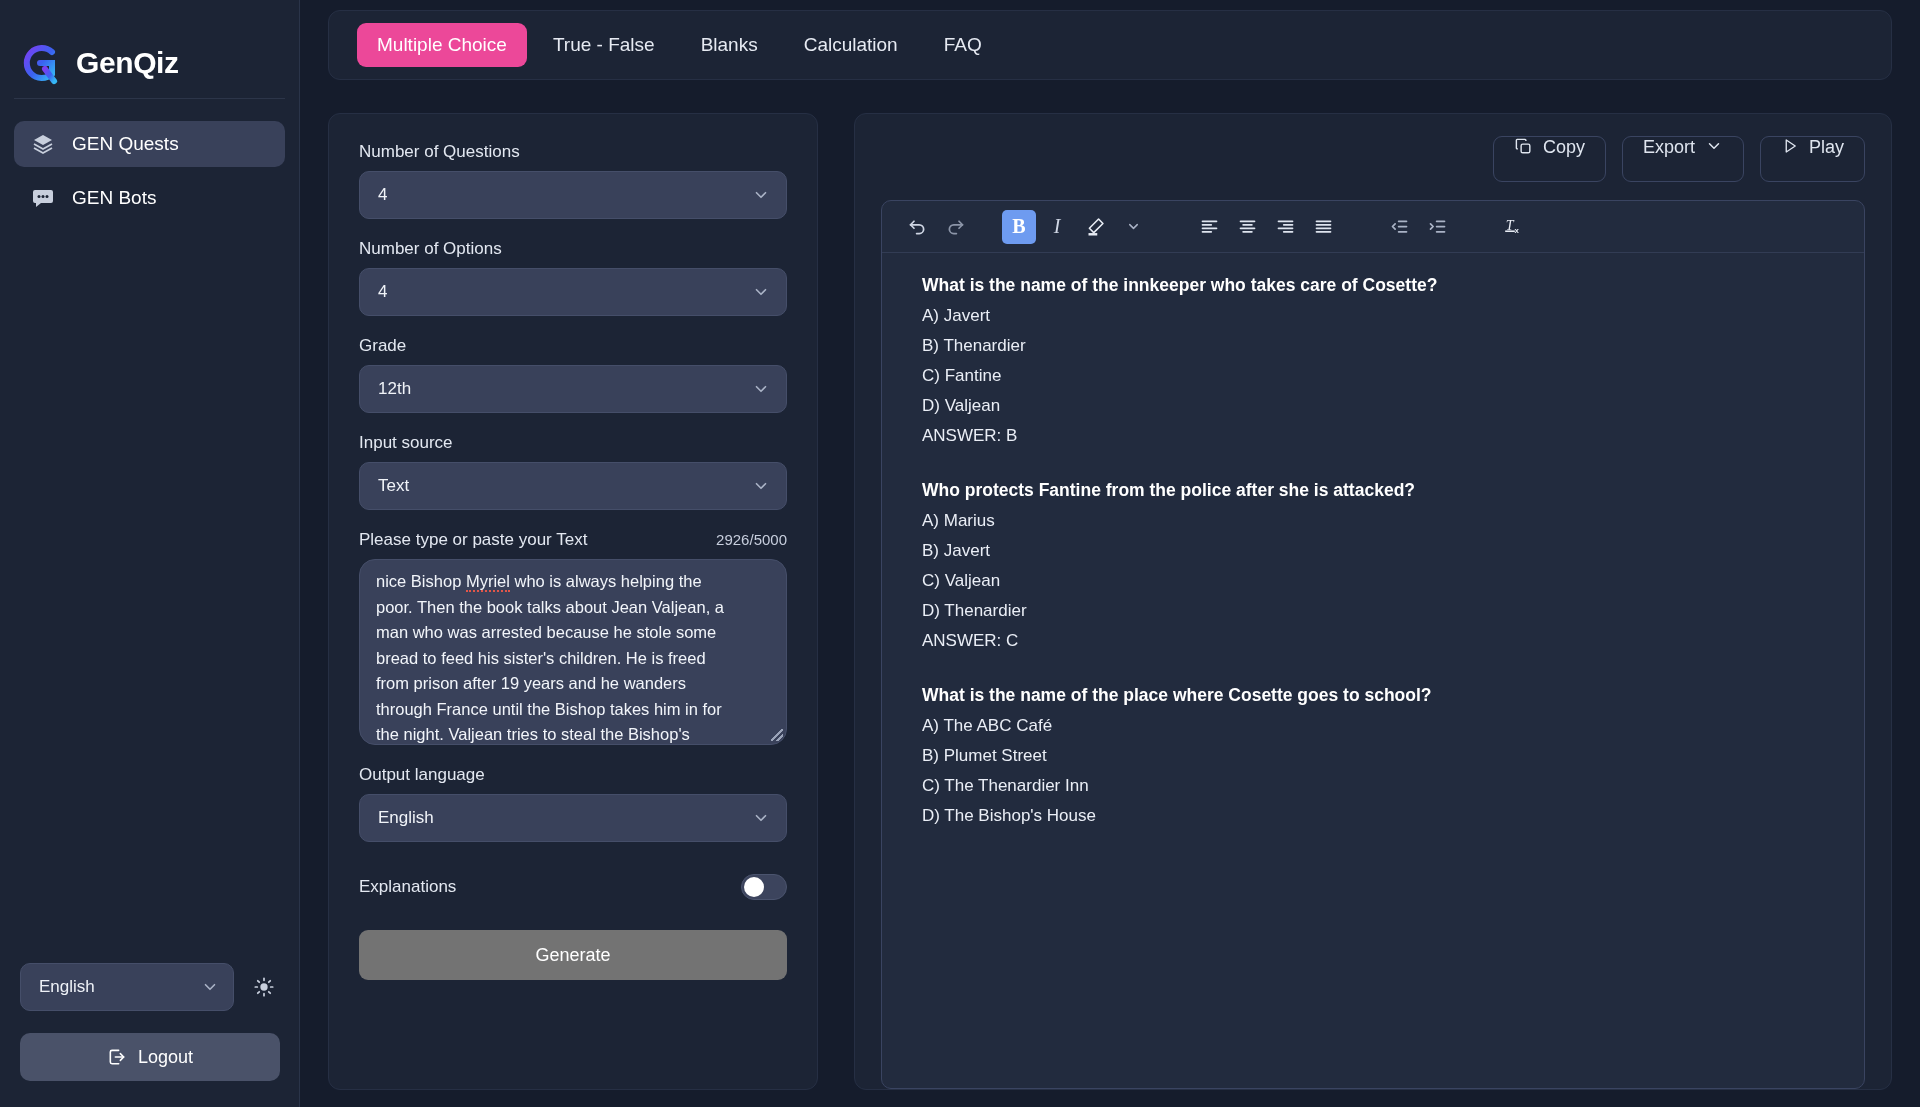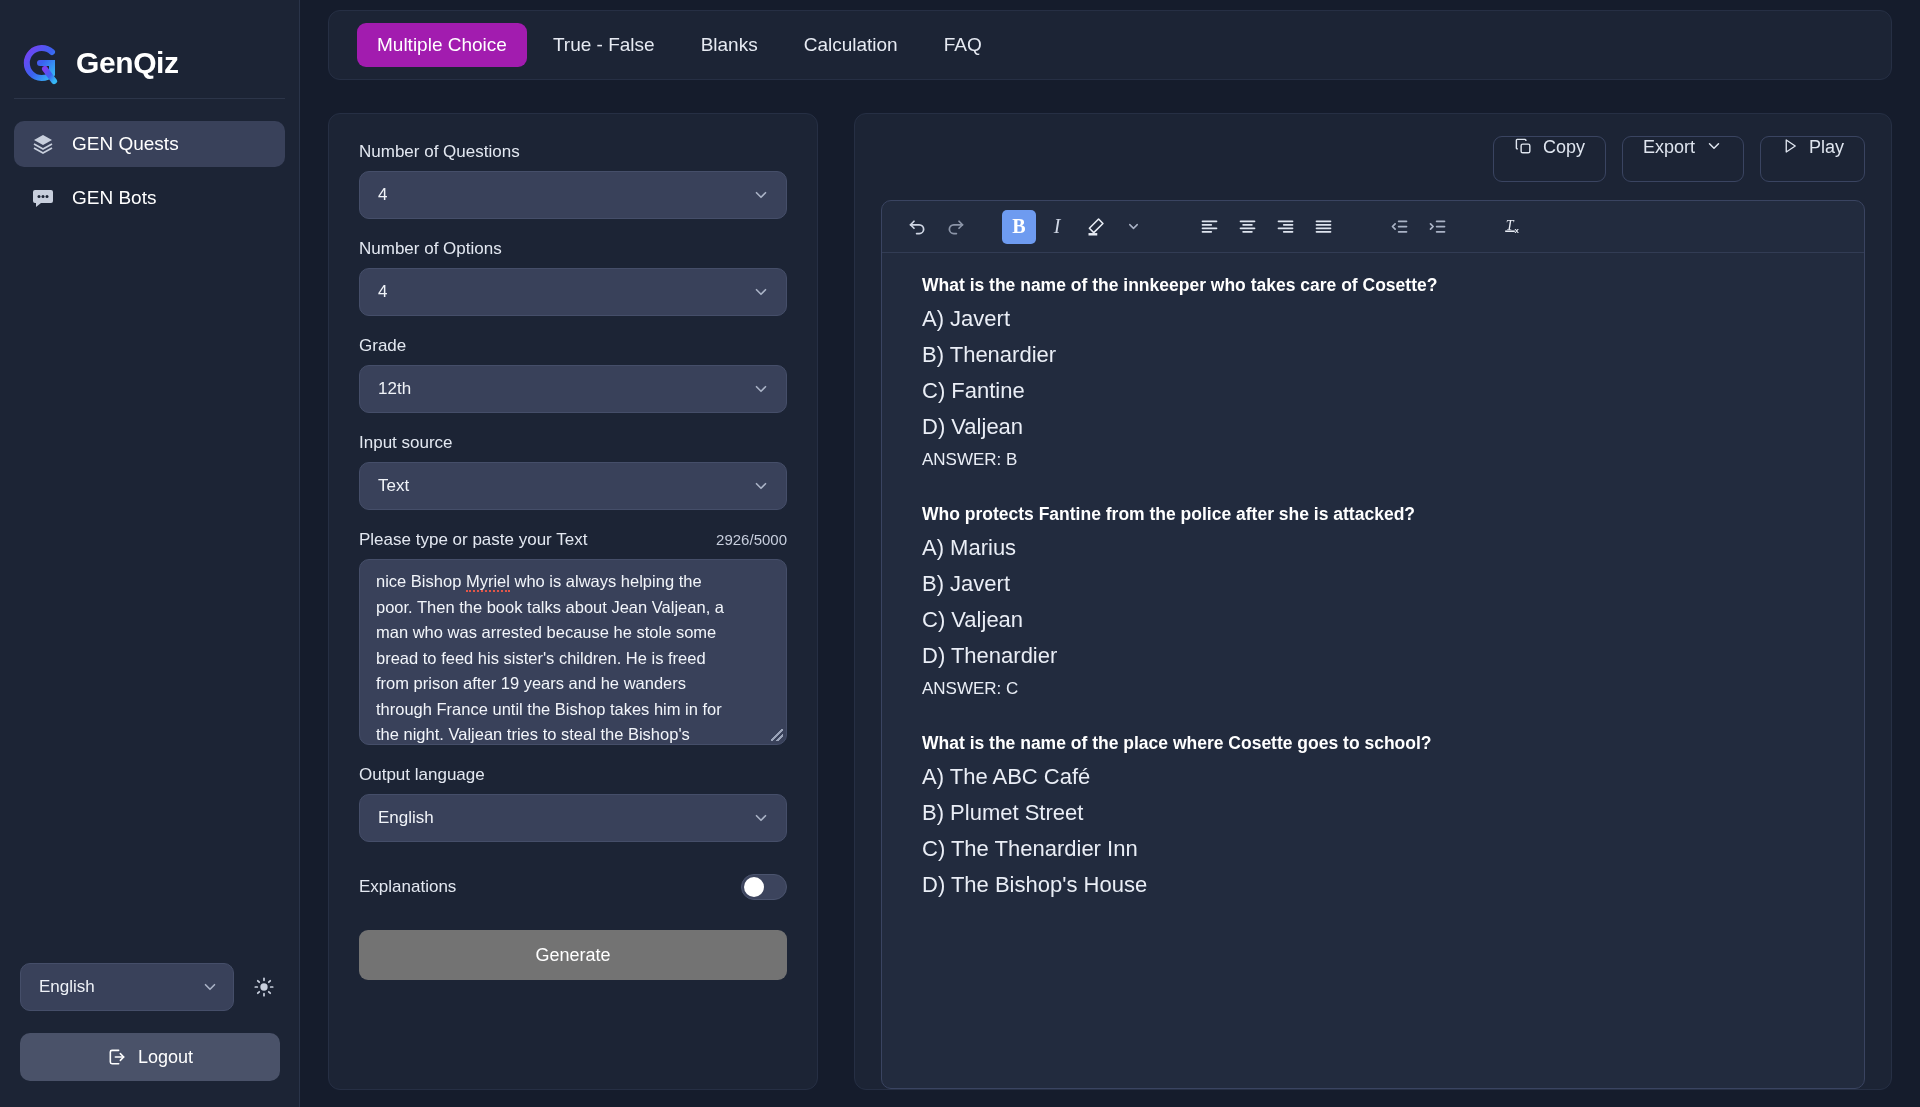--- a/index.html
+++ b/index.html
@@ -59,21 +59,21 @@
   .tabbar {
     background: #1c2435; border: 1px solid #262f44; border-radius: 12px;
     height: 70px; display: flex; align-items: center; gap: 6px; padding: 0 28px;
     flex: 0 0 70px;
   }
   .tab {
     height: 44px; padding: 0 20px; border-radius: 9px;
     display: flex; align-items: center; justify-content: center;
     font-size: 19px; color: #e6eaf2; cursor: pointer; white-space: nowrap;
   }
-  .tab.active { background: #a21caf; color: #ffffff; font-weight: 500; }
+  .tab.active { background: #ec4899; color: #ffffff; font-weight: 500; }
 
   .body-row { display: flex; gap: 36px; margin-top: 33px; flex: 1 1 auto; min-height: 0; }
 
   
   .form-panel {
     width: 490px; flex: 0 0 490px;
     background: #1c2435; border: 1px solid #262f44; border-radius: 12px;
     padding: 28px 30px 0 30px;
     height: 977px;
   }
@@ -82,21 +82,21 @@
     width: 100%; height: 48px;
     background: #39415a; border: 1px solid #454e69; border-radius: 10px;
     display: flex; align-items: center; justify-content: space-between;
     padding: 0 16px 0 18px; font-size: 17px; color: #f0f3f8; cursor: pointer;
     margin-bottom: 20px;
   }
   .ta-head { display: flex; align-items: baseline; justify-content: space-between; margin-bottom: 9px; }
   .ta-counter { font-size: 15px; color: #c7cedd; }
   .textarea {
     width: 100%; height: 186px;
-    background: #39415a; border: 1px solid #454e69; border-radius: 10px;
+    background: #39415a; border: 1px solid #454e69; border-radius: 16px;
     padding: 9px 12px 9px 16px;
     font-size: 16.5px; line-height: 25.5px; color: #f2f5fa;
     overflow: hidden; resize: none; position: relative;
     font-family: "Liberation Sans", sans-serif;
     margin-bottom: 20px;
   }
   .textarea .spell { border-bottom: 2px dotted #e2564a; }
   .resize-grip {
     position: absolute; right: 3px; bottom: 3px; width: 12px; height: 12px;
     background:
@@ -146,21 +146,21 @@
     color: #cfd6e4;
   }
   .tb-btn.active { background: #6e9bf0; color: #ffffff; }
   .tb-btn.bold { font-size: 20px; font-weight: bold; font-family: "Liberation Serif", serif; }
   .tb-btn.ital { font-size: 20px; font-style: italic; font-family: "Liberation Serif", serif; }
   .tb-gap { width: 22px; }
   .tb-gap-lg { width: 34px; }
 
   .editor-body { flex: 1 1 auto; overflow: hidden; padding: 22px 40px 0 40px; }
   .q-title { font-size: 17.5px; font-weight: bold; color: #ffffff; margin-bottom: 10px; }
-  .q-opt { font-size: 22px; color: #eaeef6; margin-bottom: 10px; }
+  .q-opt { font-size: 17px; color: #eaeef6; margin-bottom: 10px; }
   .q-ans { font-size: 17px; color: #eaeef6; }
   .q-block { margin-bottom: 34px; }
 
   svg { display: block; }
 </style>
 </head>
 <body>
 
 <div class="app">
 

